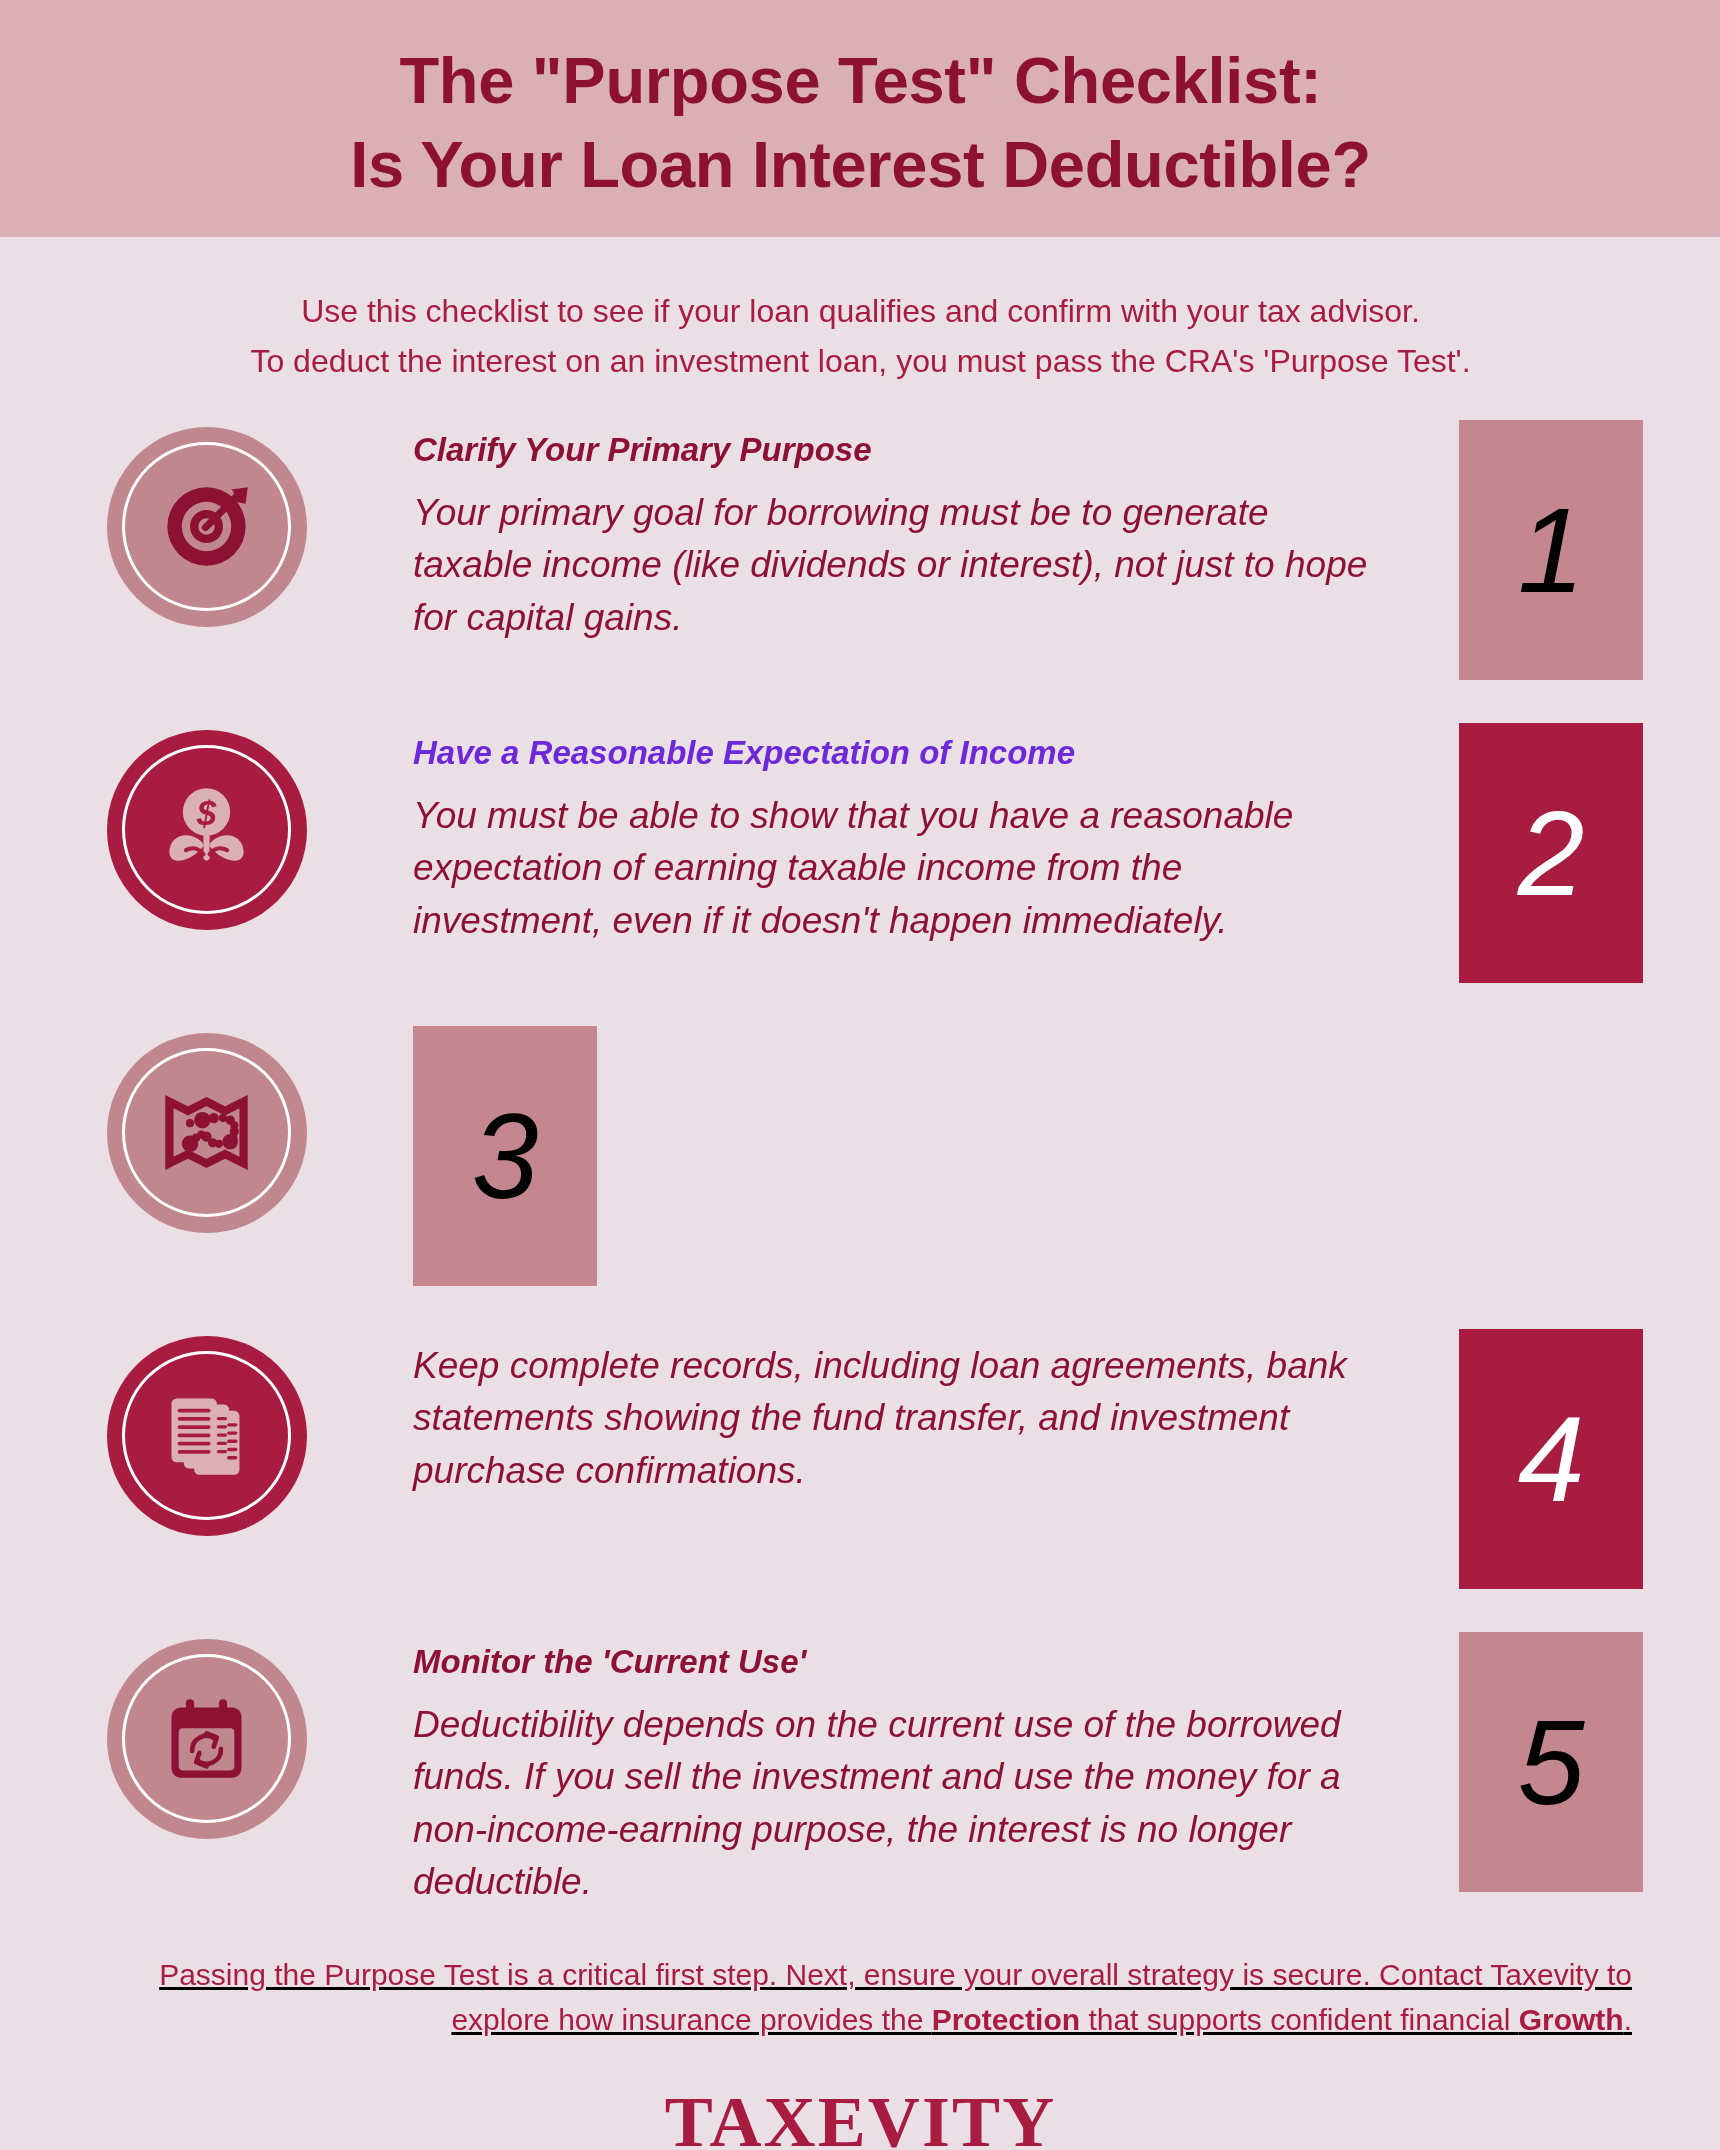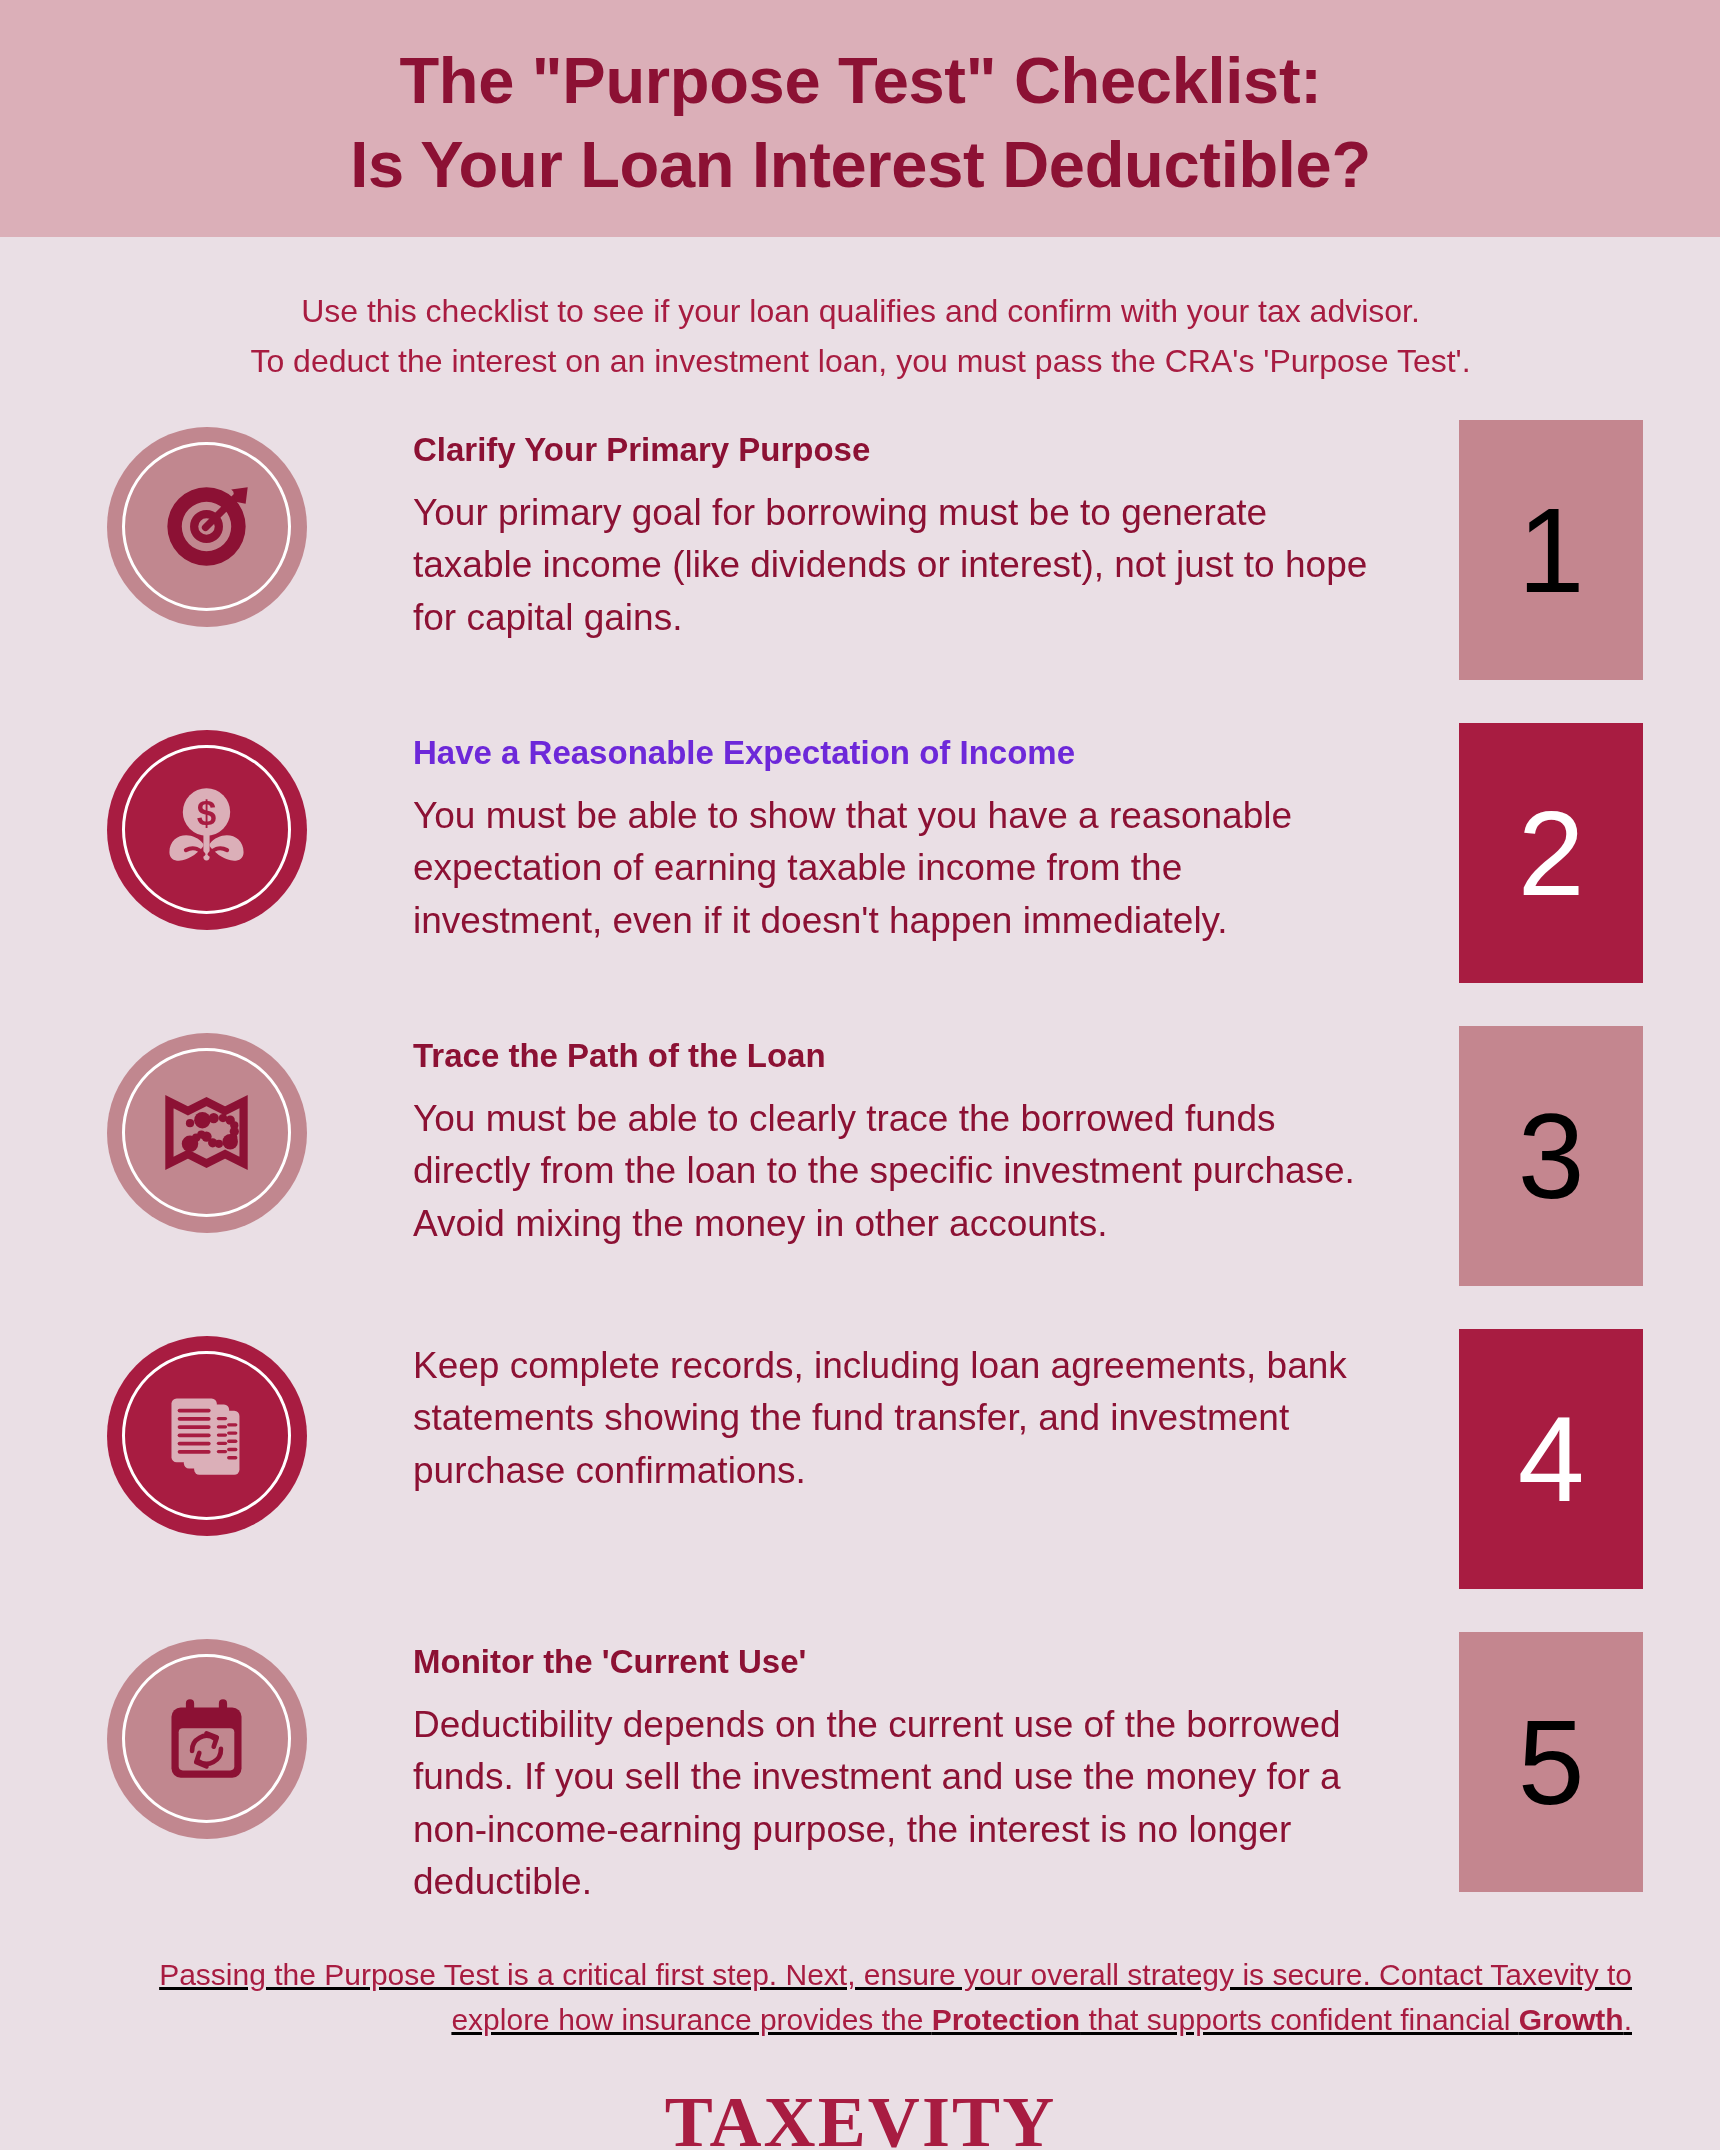--- a/index.html
+++ b/index.html
@@ -51,20 +51,21 @@
     font-size: 32px;
     line-height: 1.56;
     font-weight: normal;
   }
 
   
   .checklist {
     margin-top: 33px;
     display: flex;
     flex-direction: column;
+    font-style: italic;
   }
 
   .item-row {
     position: relative;
     display: flex;
     align-items: flex-start;
     height: 303px;
   }
 
   
@@ -244,24 +245,20 @@
             <circle cx="76" cy="55" r="4" fill="#8C1134"></circle>
             <circle cx="73" cy="59" r="7.5" fill="#8C1134"></circle>
             <circle cx="62" cy="61" r="4" fill="#8C1134"></circle>
             <circle cx="56" cy="60" r="4.5" fill="#8C1134"></circle>
             <circle cx="50" cy="54" r="5" fill="#8C1134"></circle>
             <circle cx="45" cy="52" r="4" fill="#8C1134"></circle>
             <circle cx="40" cy="55" r="4" fill="#8C1134"></circle>
             <circle cx="34" cy="61" r="8" fill="#8C1134"></circle>
           </svg>
         </div>
-      </div>
-      <div class="text-col">
-        <div class="item-title dark-title">Trace the Path of the Loan</div>
-        <div class="item-desc">You must be able to clearly trace the borrowed funds directly from the loan to the specific investment purchase. Avoid mixing the money in other accounts.</div>
       </div>
       <div class="num-col">
         <div class="num-badge rose">3</div>
       </div>
     </div>
 
     <div class="item-row">
       <div class="icon-col">
         <div class="icon-circle dark">
           <div class="icon-ring"></div>

